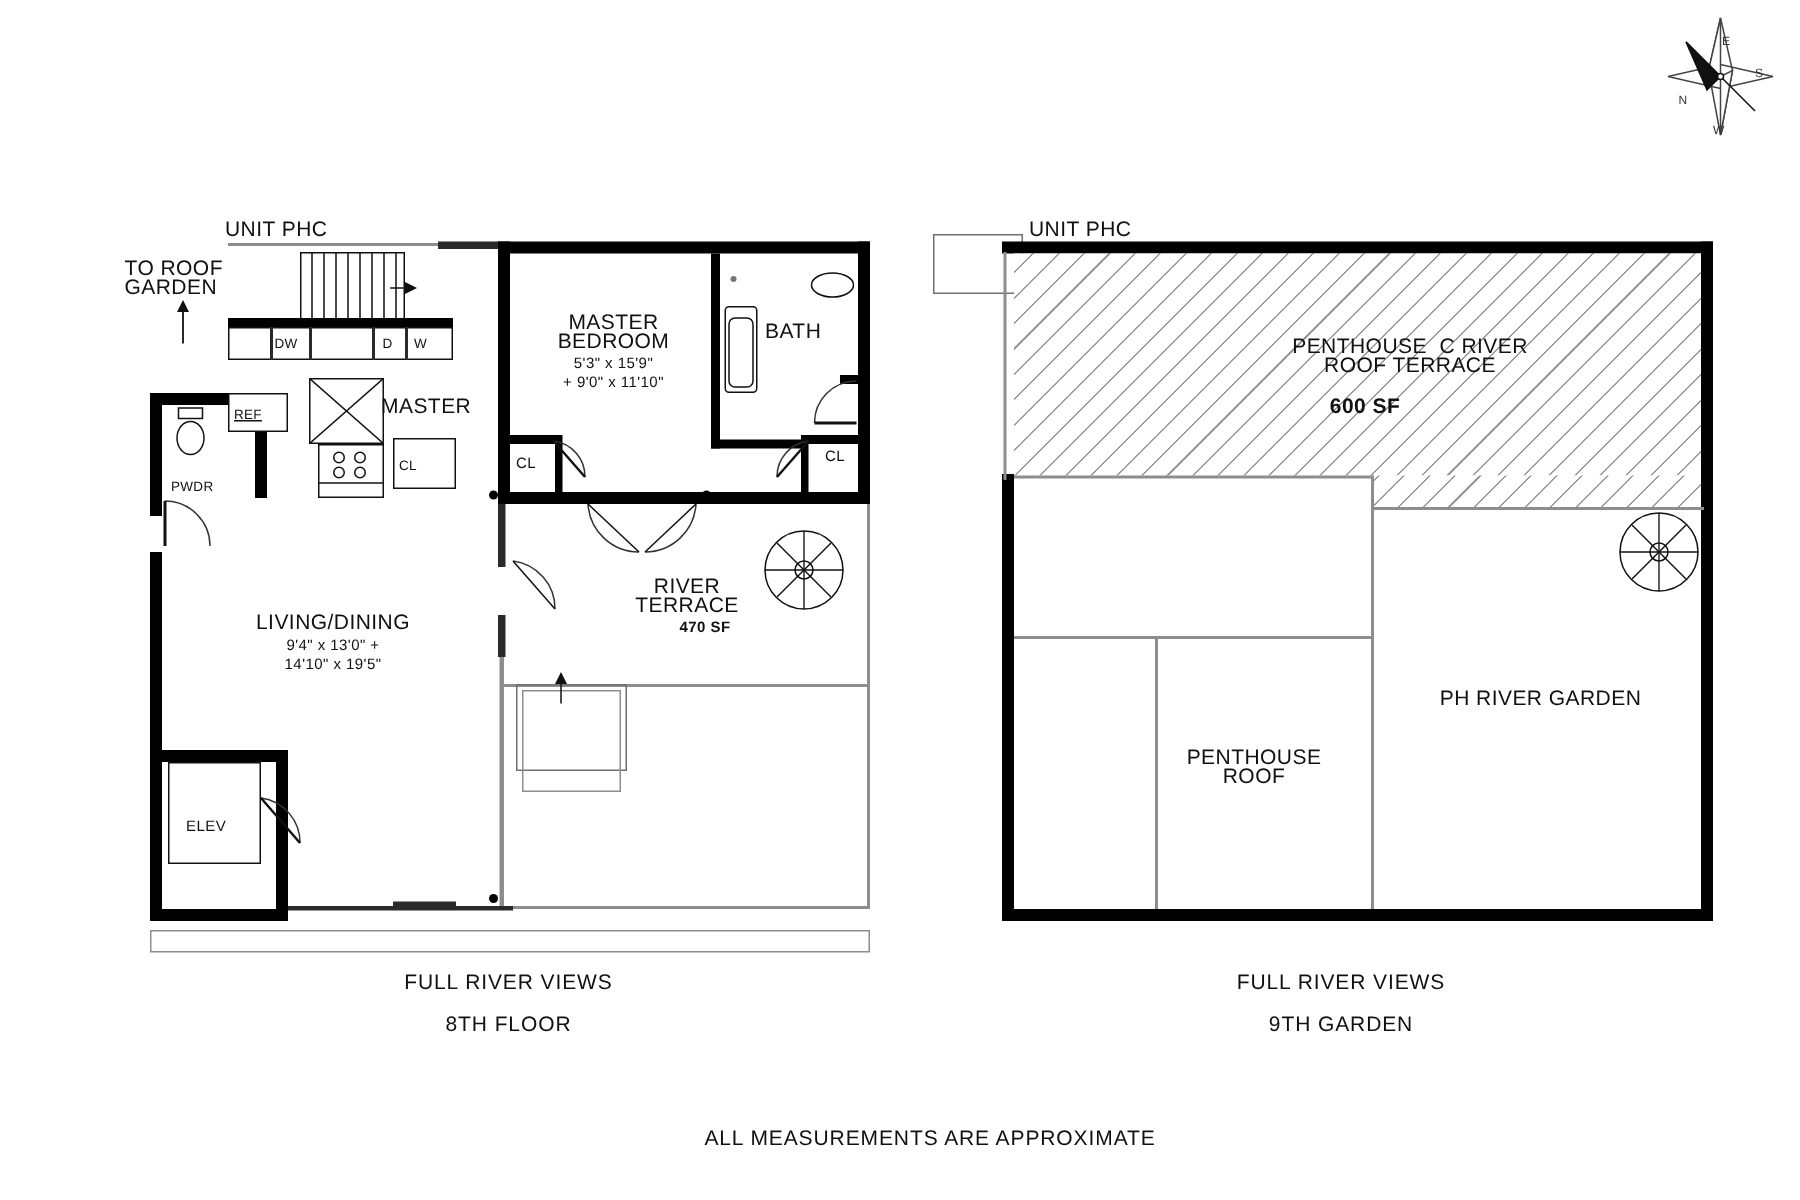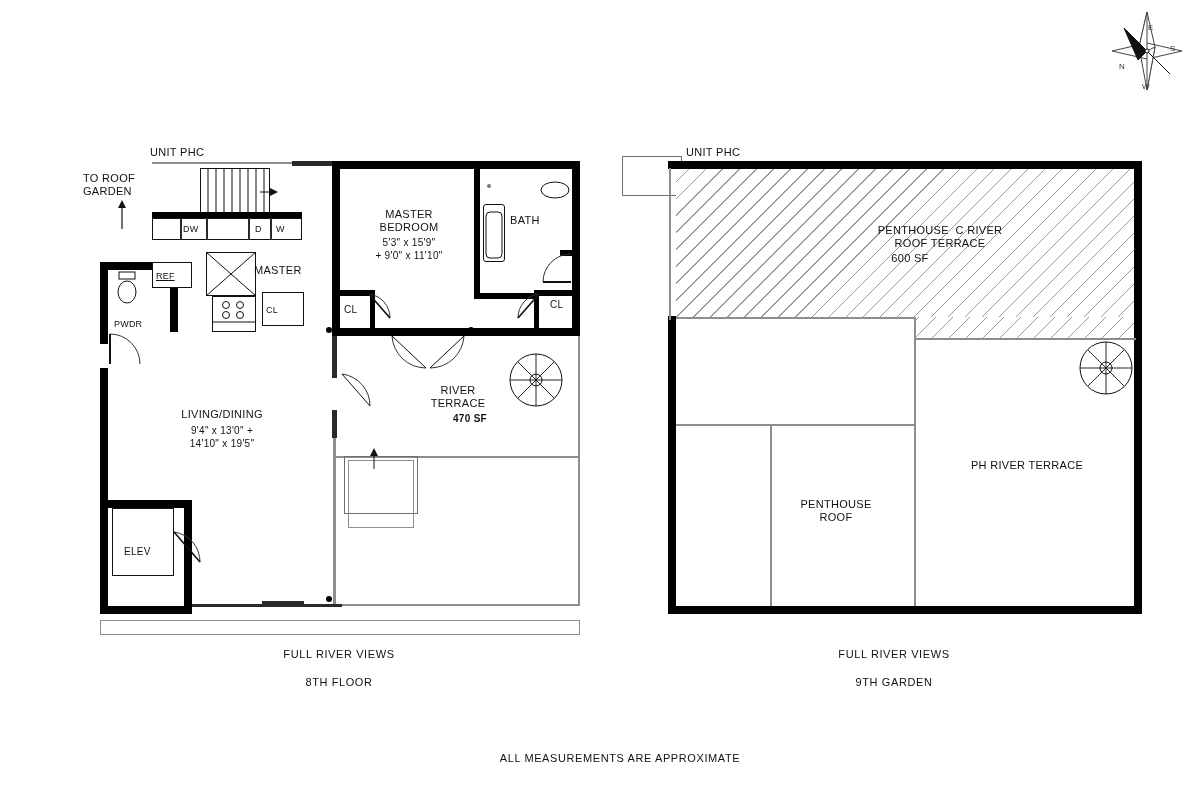--- a/index.html
+++ b/index.html
@@ -16,21 +16,21 @@
     overflow: hidden;
   }
   .stage {
     position: absolute;
     left: 0; top: 0;
     width: 1200px;
     height: 800px;
   }
   .lbl {
     position: absolute;
-    font-size: 11px;
+    font-size: 14px;
     line-height: 13px;
     letter-spacing: 0.3px;
     white-space: pre;
     color: #111;
   }
   .lbl.c { text-align: center; transform: translateX(-50%); }
   .lbl.l { text-align: left; }
   .lbl.tiny { font-size: 9px; letter-spacing: 0.2px; }
   .lbl.small { font-size: 10px; }
 
@@ -314,29 +314,29 @@
     <div class="thin" style="left:669px; top:168px; width:2px; height:152px;"></div>
 
     <div class="hatch" style="left:676px; top:169px; width:458px; height:148px;"></div>
     <div class="hatch" style="left:914px; top:317px; width:220px; height:22px;"></div>
     <div class="thin" style="left:676px; top:317px; width:240px; height:2px;"></div>
     <div class="thin" style="left:914px; top:317px; width:2px; height:24px;"></div>
     <div class="thin" style="left:914px; top:338px; width:222px; height:2px;"></div>
 
     <div class="lbl c" style="left:910px; top:224px;margin-left:30px;">PENTHOUSE  C RIVER
 ROOF TERRACE</div>
-    <div class="lbl c" style="left:910px; top:252px;">600 SF</div>
+    <div class="lbl c" style="left:910px; top:264px;font-weight:bold;">600 SF</div>
 
     <div class="thin" style="left:676px; top:424px; width:240px; height:2px;"></div>
     <div class="thin" style="left:770px; top:424px; width:2px; height:182px;"></div>
     <div class="thin" style="left:914px; top:340px; width:2px; height:266px;"></div>
 
     <div class="lbl c" style="left:836px; top:458px;margin-top:40px;">PENTHOUSE
 ROOF</div>
-    <div class="lbl c" style="left:1027px; top:459px;">PH RIVER TERRACE</div>
+    <div class="lbl c" style="left:1027px; top:459px;">PH RIVER GARDEN</div>
 
     <svg style="position:absolute; left:1078px; top:340px;" width="56" height="56">
       <circle cx="28" cy="28" r="26" fill="none" stroke="#111"></circle>
       <g stroke="#111" stroke-width="0.9">
         <line x1="28" y1="28" x2="28" y2="2"></line>
         <line x1="28" y1="28" x2="46" y2="10"></line>
         <line x1="28" y1="28" x2="54" y2="28"></line>
         <line x1="28" y1="28" x2="46" y2="46"></line>
         <line x1="28" y1="28" x2="28" y2="54"></line>
         <line x1="28" y1="28" x2="10" y2="46"></line>

